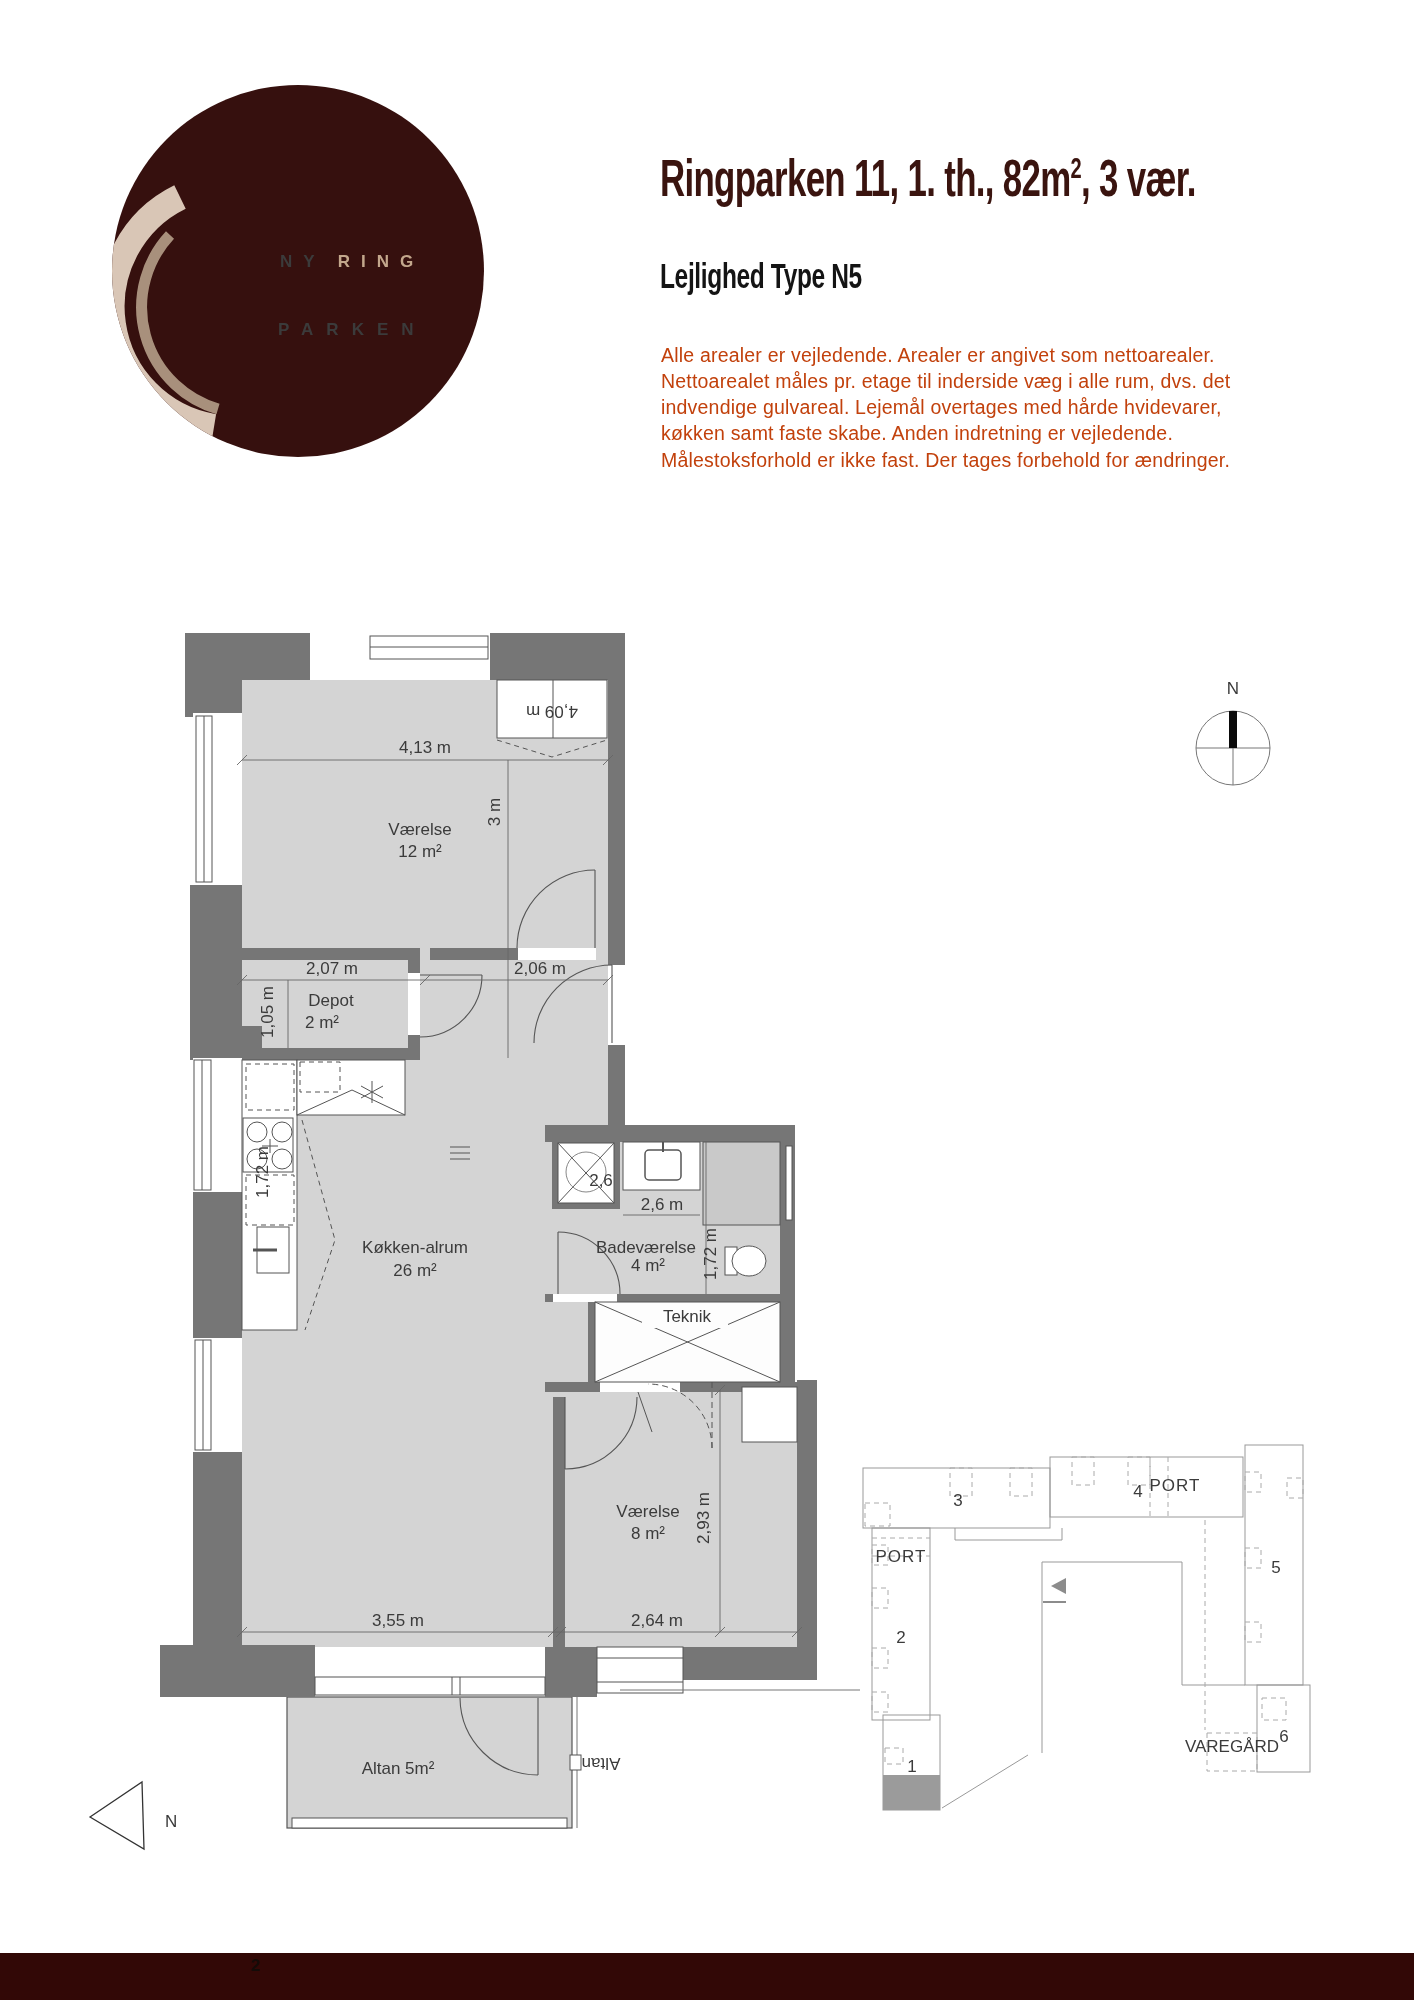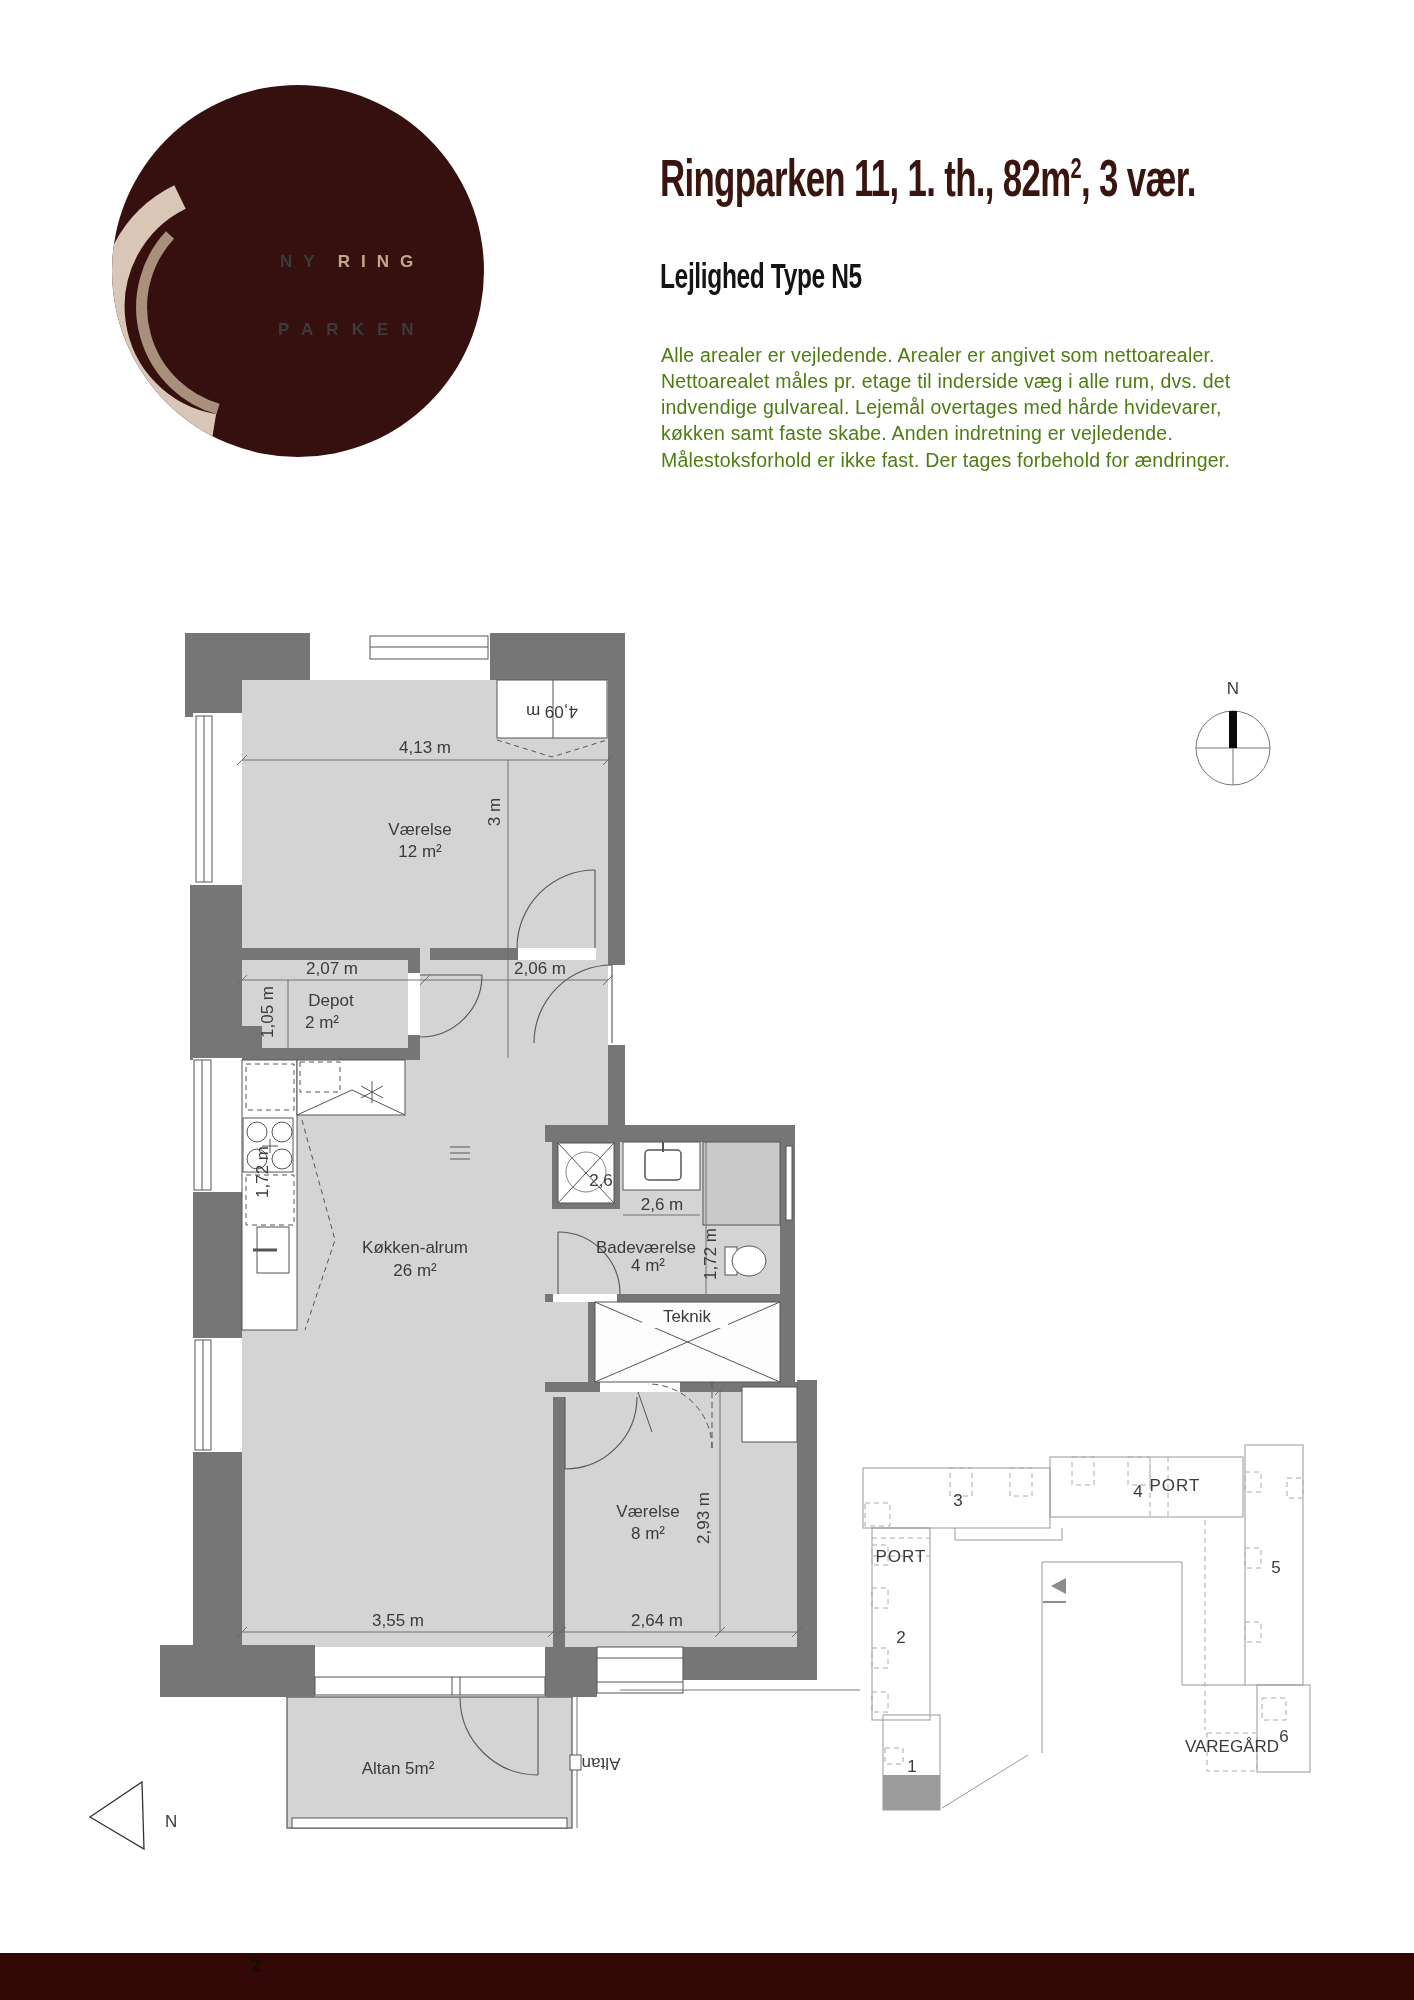--- a/index.html
+++ b/index.html
@@ -11,21 +11,21 @@
 
   
   .title{position:absolute;left:660px;top:148px;white-space:nowrap;
          font-weight:bold;font-size:52px;color:#3a140f;
          transform:scaleX(0.67);transform-origin:left top;letter-spacing:-1px;}
   .title sup{font-size:30px;}
   .subtitle{position:absolute;left:660px;top:256px;white-space:nowrap;
             font-weight:bold;font-size:35px;color:#141414;
             transform:scaleX(0.70);transform-origin:left top;letter-spacing:-0.5px;}
   .desc{position:absolute;left:661px;top:342px;width:600px;
-        font-size:19.5px;line-height:1.34;color:#4d7c0f;letter-spacing:0.2px;}
+        font-size:19.5px;line-height:1.34;color:#c2410c;letter-spacing:0.2px;}
 
   
   .compass{position:absolute;left:1183px;top:662px;}
   .plan{position:absolute;left:140px;top:560px;}
   .north-tri{position:absolute;left:55px;top:1765px;}
   .siteplan{position:absolute;left:850px;top:1425px;}
 
   svg text{font-family:"Liberation Sans",sans-serif;fill:#3b3b3b;font-size:17px;}
   .dimtxt{font-size:16.5px;}
 

